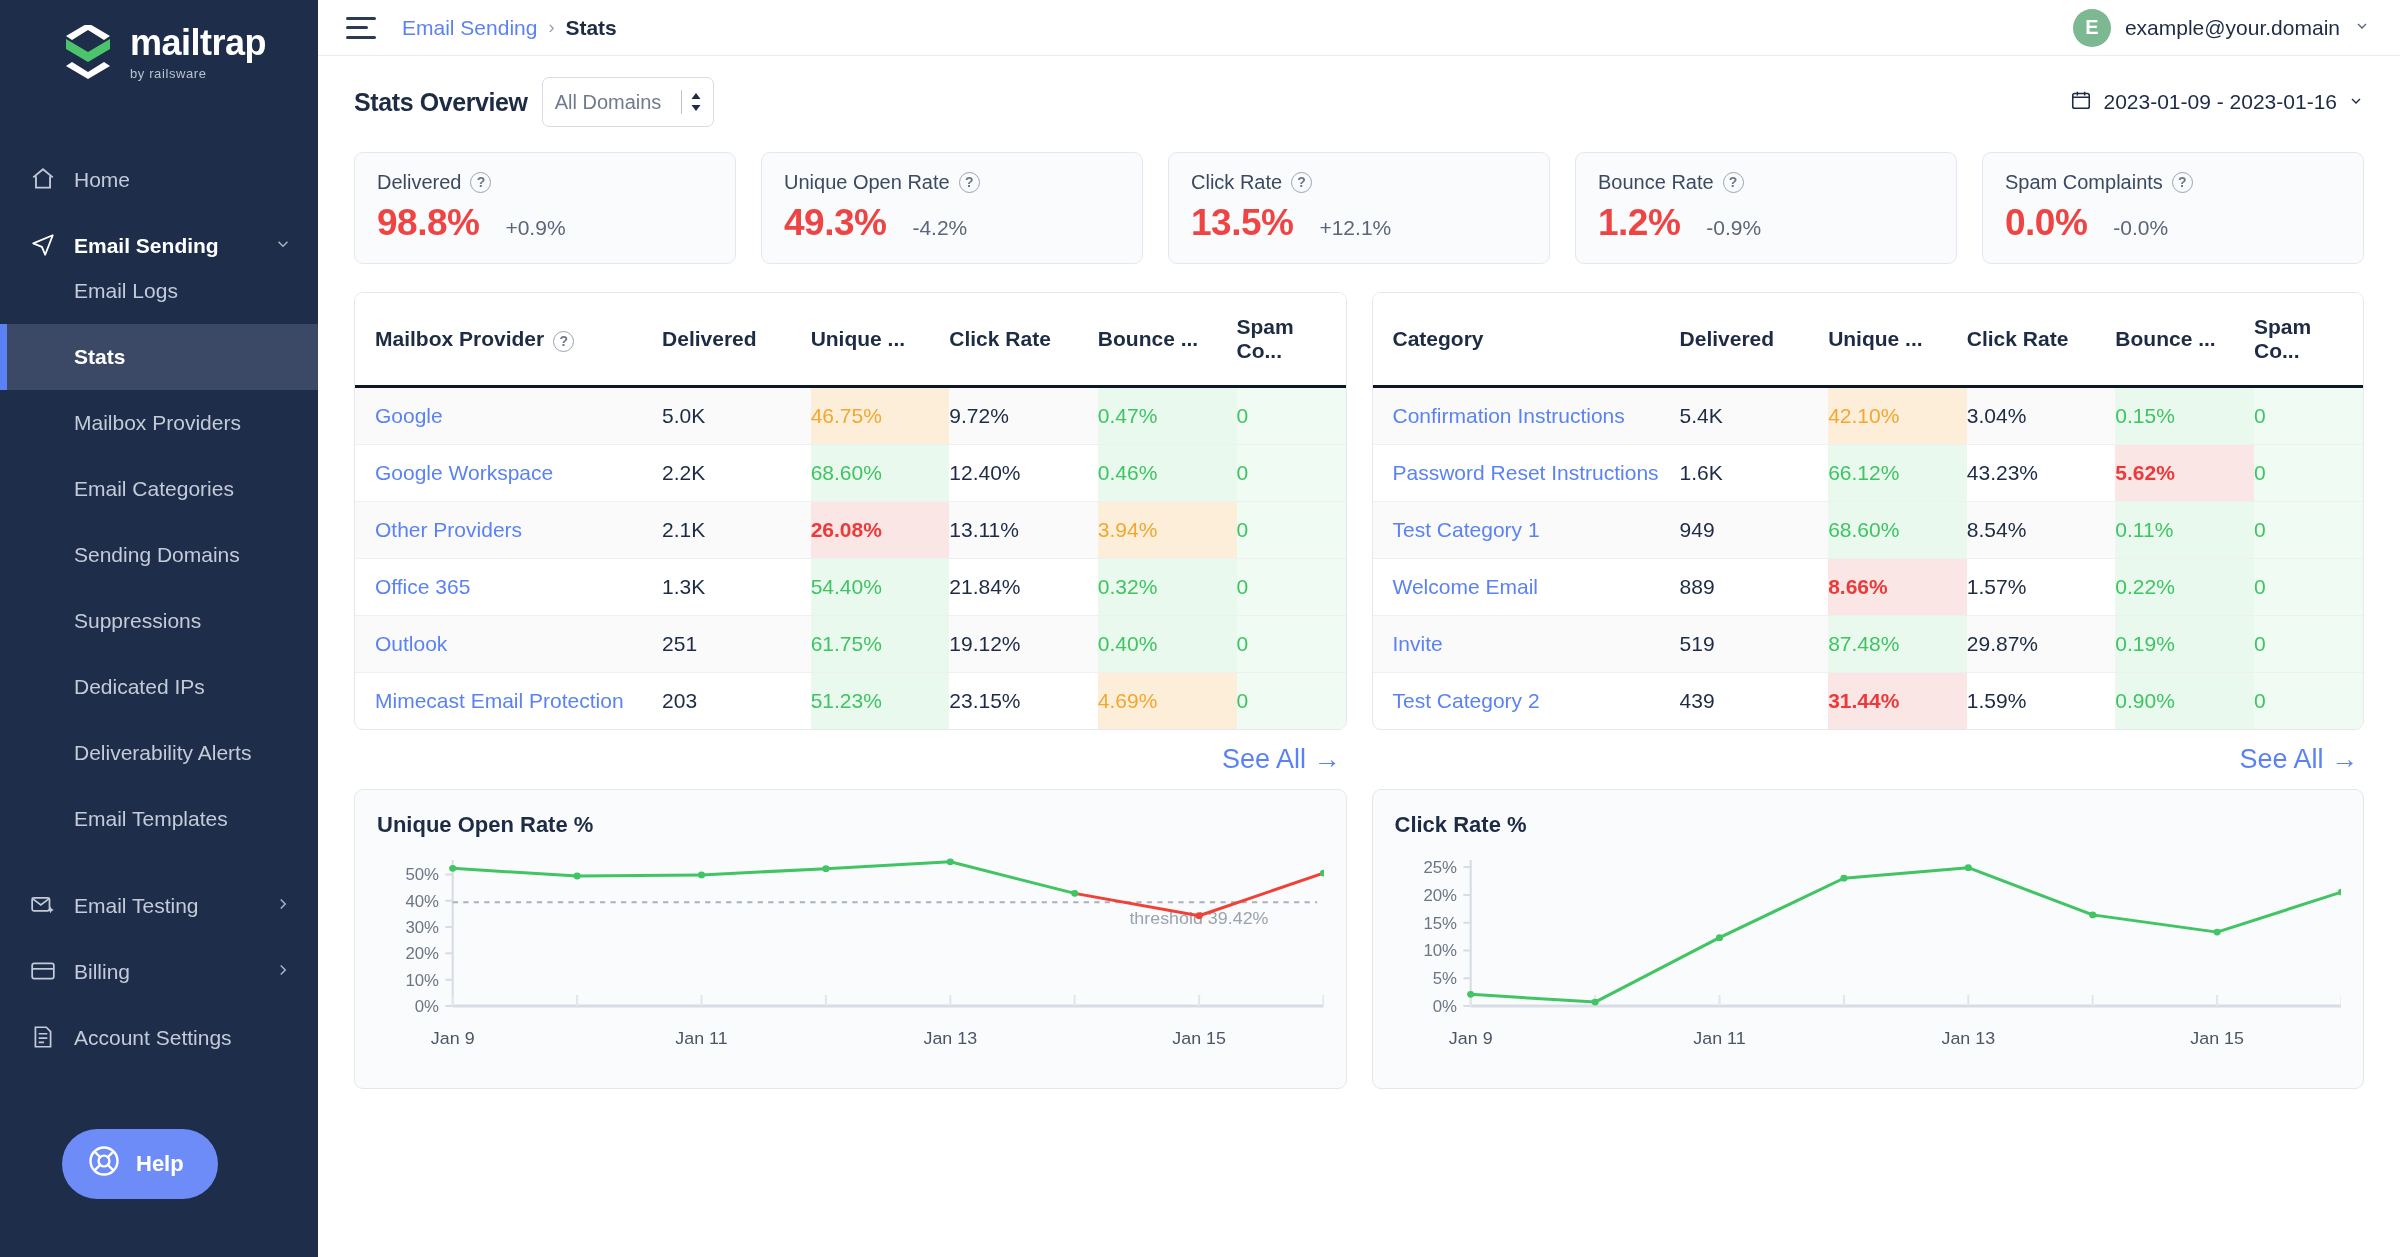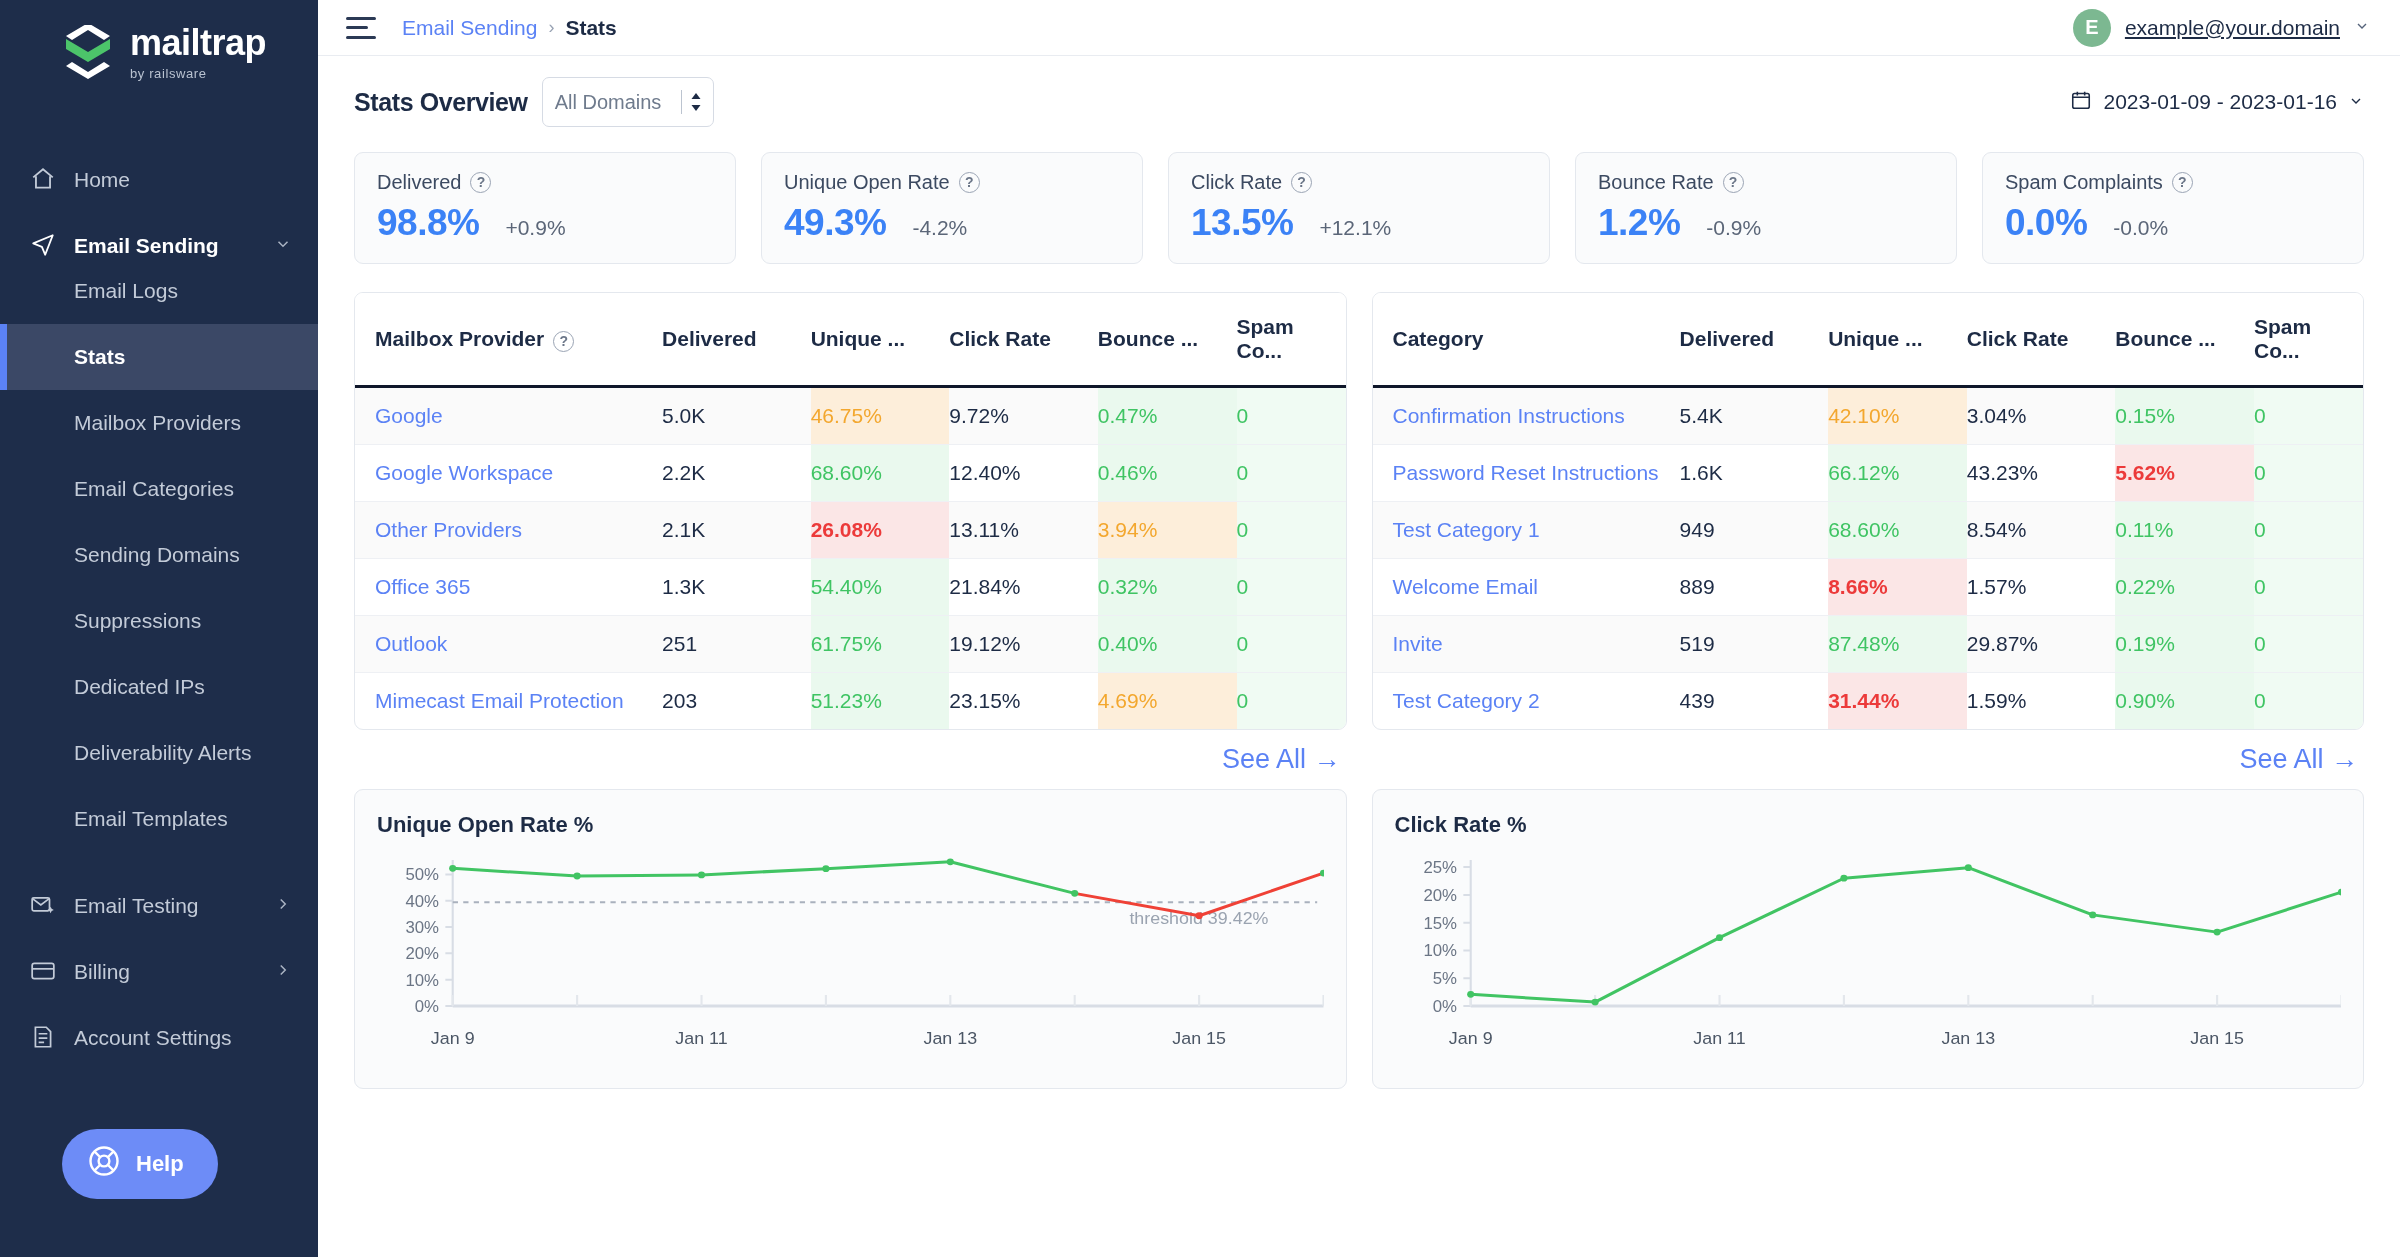--- a/index.html
+++ b/index.html
@@ -78,21 +78,21 @@
   .crumbs { display: flex; align-items: center; gap: 11px; margin-left: 26px; font-size: 21px; }
   .crumb-link { color: #5b82f5; cursor: pointer; }
   .crumb-sep { color: #98a2b3; font-size: 18px; }
   .crumb-cur { color: #1d2b45; font-weight: 700; }
   .topbar-right { margin-left: auto; display: flex; align-items: center; gap: 14px; cursor: pointer; }
   .avatar {
     width: 38px; height: 38px; border-radius: 50%;
     background: #7cb891; color: #fff; font-size: 20px; font-weight: 700;
     display: flex; align-items: center; justify-content: center;
   }
-  .user-email { font-size: 21px; color: #1d2b45; text-decoration: underline; }
+  .user-email { font-size: 21px; color: #1d2b45; }
   .caret { color: #55637a; font-size: 16px; }
 
   .content { flex: 1; padding: 0 36px 0 36px; overflow: hidden; }
 
   .page-head { display: flex; align-items: center; height: 92px; }
   .page-title { font-size: 25px; font-weight: 700; color: #1d2b45; letter-spacing: -0.4px; }
   .domain-select {
     margin-left: 14px; width: 172px; height: 50px;
     border: 1px solid #d6dbe4; border-radius: 7px; background: #fff;
     display: flex; align-items: center; padding: 0 10px 0 12px;
@@ -107,21 +107,21 @@
   }
 
   
   .kpis { display: flex; gap: 25px; margin-top: 4px; }
   .kpi {
     flex: 1; height: 112px; border: 1px solid #e4e8ee; border-radius: 9px;
     background: #fafbfc; padding: 18px 22px;
   }
   .kpi-label { display: flex; align-items: center; gap: 9px; font-size: 20px; color: #3c4a61; }
   .kpi-row { display: flex; align-items: baseline; gap: 26px; margin-top: 8px; }
-  .kpi-value { font-size: 37px; font-weight: 700; color: #3b82f6; letter-spacing: -0.5px; }
+  .kpi-value { font-size: 37px; font-weight: 700; color: #ef4444; letter-spacing: -0.5px; }
   .kpi-delta { font-size: 21px; color: #5b6678; }
 
   .qmark {
     width: 21px; height: 21px; border-radius: 50%; border: 1.6px solid #9aa4b4;
     color: #6b7688; font-size: 14px; line-height: 18px; text-align: center;
     display: inline-block; cursor: pointer; font-weight: 700;
   }
 
   
   .tables { display: flex; gap: 25px; margin-top: 28px; }

